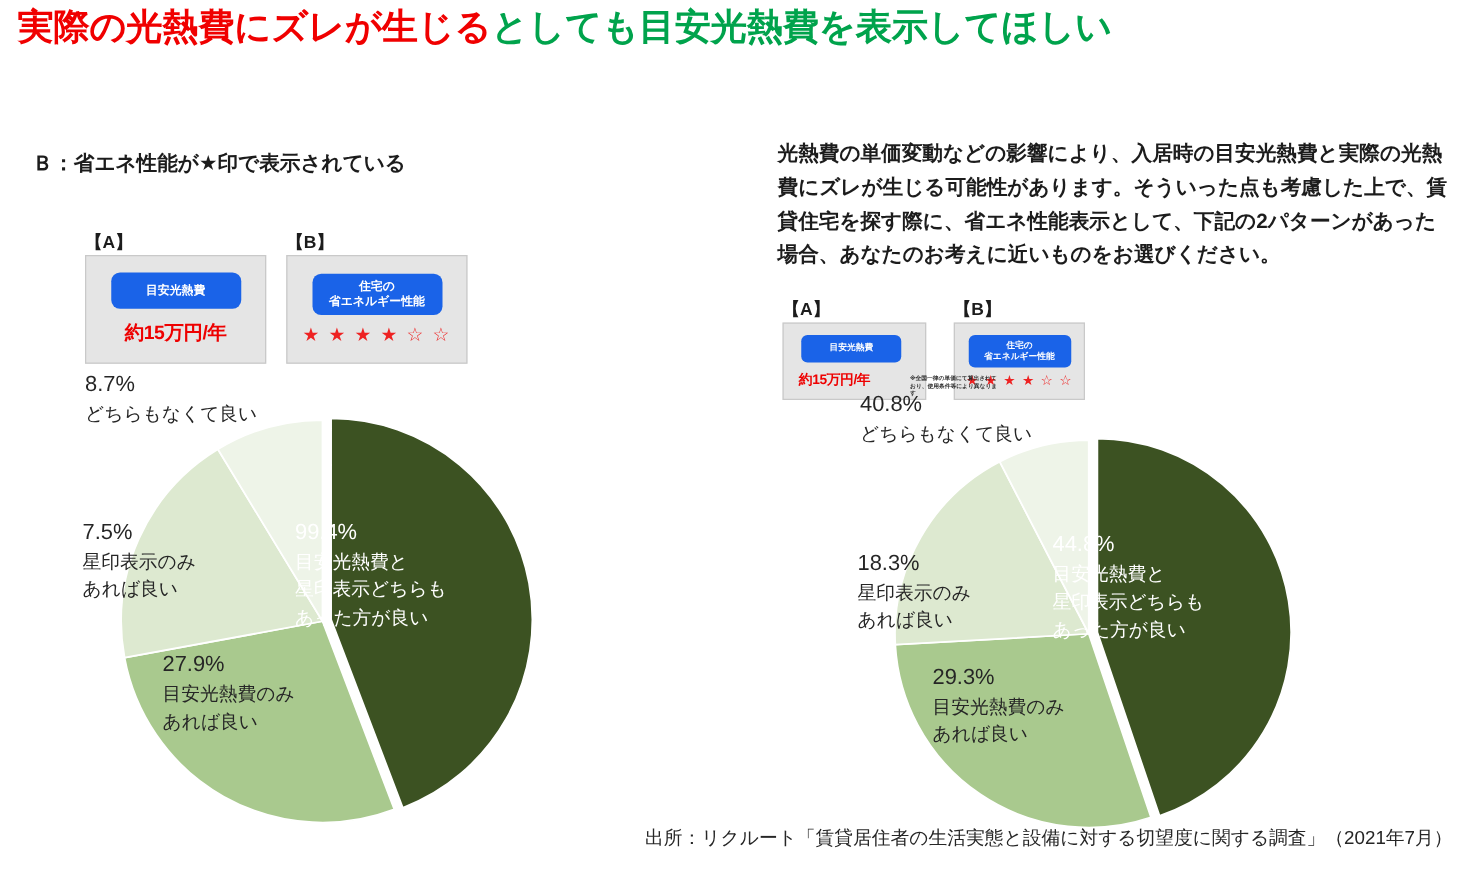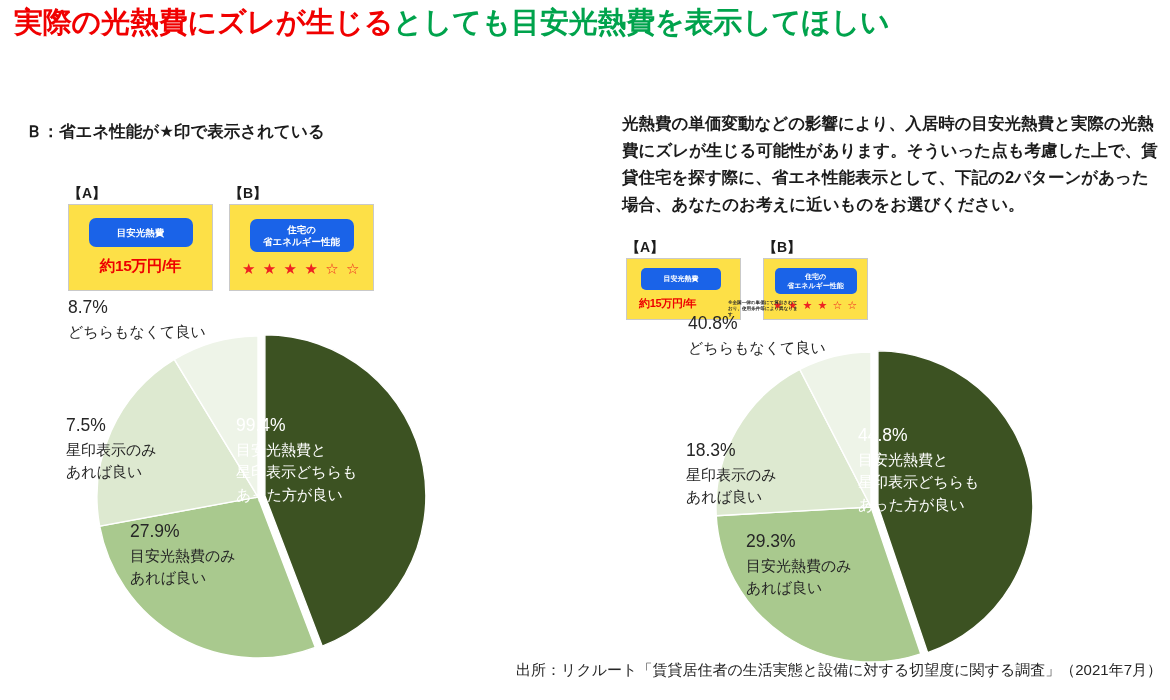--- a/index.html
+++ b/index.html
@@ -54,21 +54,21 @@
   .ab-col { display: flex; flex-direction: column; }
   .ab-tag {
     font-size: 14px;
     font-weight: bold;
     color: #1c1c1c;
     margin-bottom: 3px;
     line-height: 1.1;
   }
   .ab-box {
     border: 1px solid #c9c9c9;
-    background: #fde047;
+    background: #e5e5e5;
     box-sizing: border-box;
     display: flex;
     flex-direction: column;
     align-items: center;
     justify-content: center;
   }
   .ab-box.left-a { width: 145px; height: 87px; }
   .ab-box.left-b { width: 145px; height: 87px; }
 
   .pill {
@@ -155,21 +155,21 @@
   .lbl .pct { font-size: 17.5px; }
   .lbl.on-dark { color: #ffffff; }
 
   
   .pie-wrap.left  .lbl-main  { left: 148px; top: 80px; }
   .pie-wrap.left  .lbl-only  { left: 42px;  top: 186px; }
   .pie-wrap.left  .lbl-star  { left: -22px; top: 80px; }
   .pie-wrap.left  .lbl-none  { left: -20px; top: 2px; }
 
   
-  .pie-wrap.right .lbl-main  { left: 152px; top: 74px; }
+  .pie-wrap.right .lbl-main  { left: 136px; top: 74px; }
   .pie-wrap.right .lbl-only  { left: 40px;  top: 180px; }
   .pie-wrap.right .lbl-star  { left: -20px; top: 89px; }
   .pie-wrap.right .lbl-none  { left: -18px; top: 4px; }
 
   .pie-wrap.left .lbl-none, .pie-wrap.right .lbl-none { top: -38px; }
 
   
   .source {
     position: absolute;
     left: 0;

